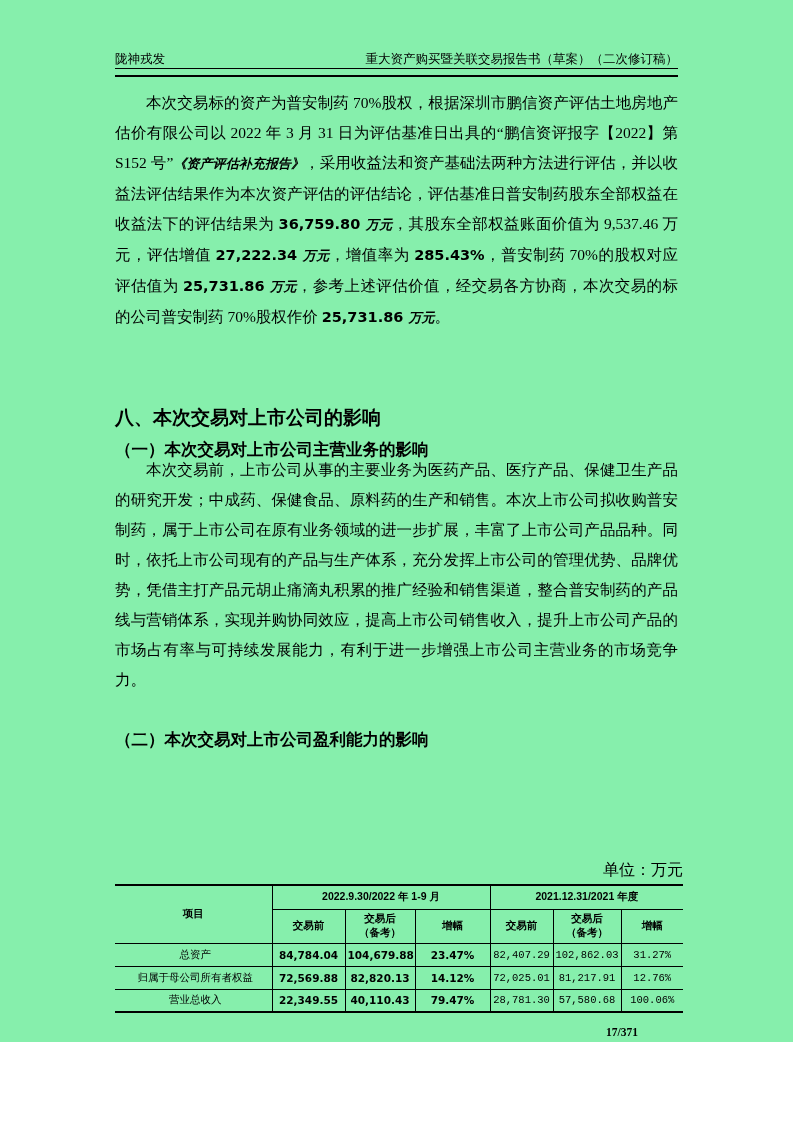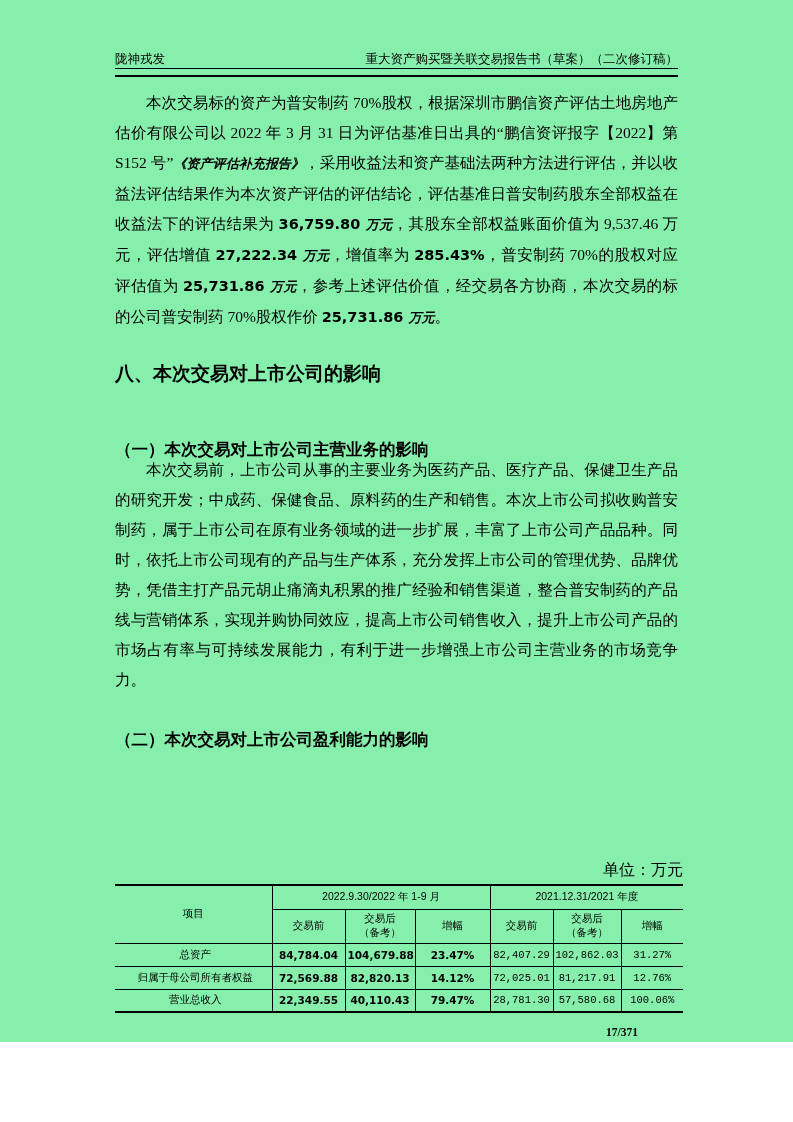--- a/index.html
+++ b/index.html
@@ -42,20 +42,21 @@
   }
   .para span.b { font-weight: bold; font-family: "DejaVu Sans", sans-serif; font-size: 14.5px; }
   .para span.b.i { font-style: italic; font-family: "Liberation Serif", serif; font-size: 13px; }
   .h-level1 {
     position: absolute;
     left: 115px; width: 563px;
     font-family: "Liberation Sans", sans-serif;
     font-weight: bold;
     font-size: 19px;
     line-height: 28px;
+    margin-top: 44px;
   }
   .h-level2 {
     position: absolute;
     left: 115px; width: 563px;
     font-family: "Liberation Sans", sans-serif;
     font-weight: bold;
     font-size: 16.5px;
     line-height: 24px;
   }
   .unit-label {
@@ -81,21 +82,21 @@
     border-bottom: 1px solid #000;
     text-align: center;
     vertical-align: middle;
     padding: 0 2px;
     overflow: hidden;
   }
   .fin-table th.last, .fin-table td.last { border-right: none; }
   .fin-table tr.bottom td { border-bottom: none; }
   .fin-table th {
     font-family: "Liberation Sans", sans-serif;
-    font-weight: normal;
+    font-weight: bold;
     white-space: pre-line;
     margin-left: 47px;
   }
   .fin-table .row-group { height: 24px; }
   .fin-table .row-sub   { height: 34px; }
   .fin-table .row-data  { height: 23px; }
   .fin-table td.item {
     text-align: center;
     padding-left: 6px;
     font-family: "Liberation Serif", serif;

